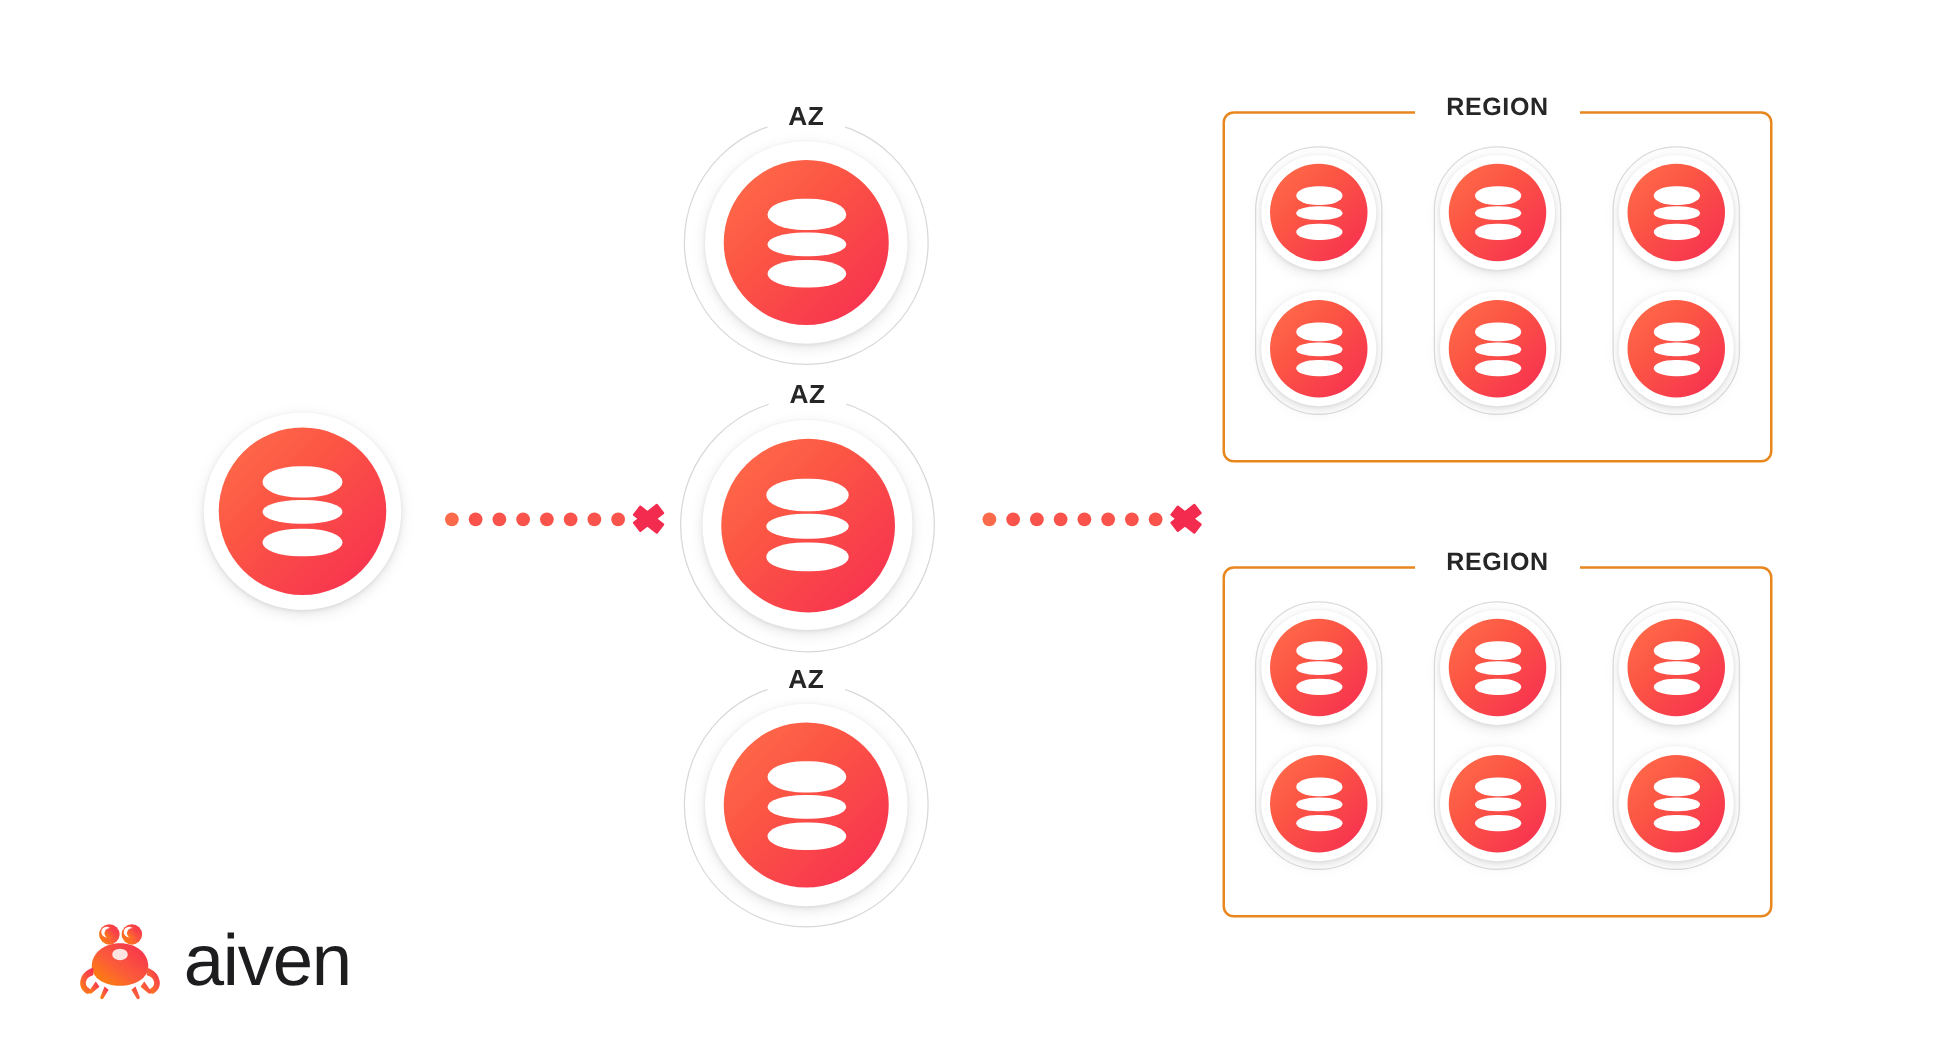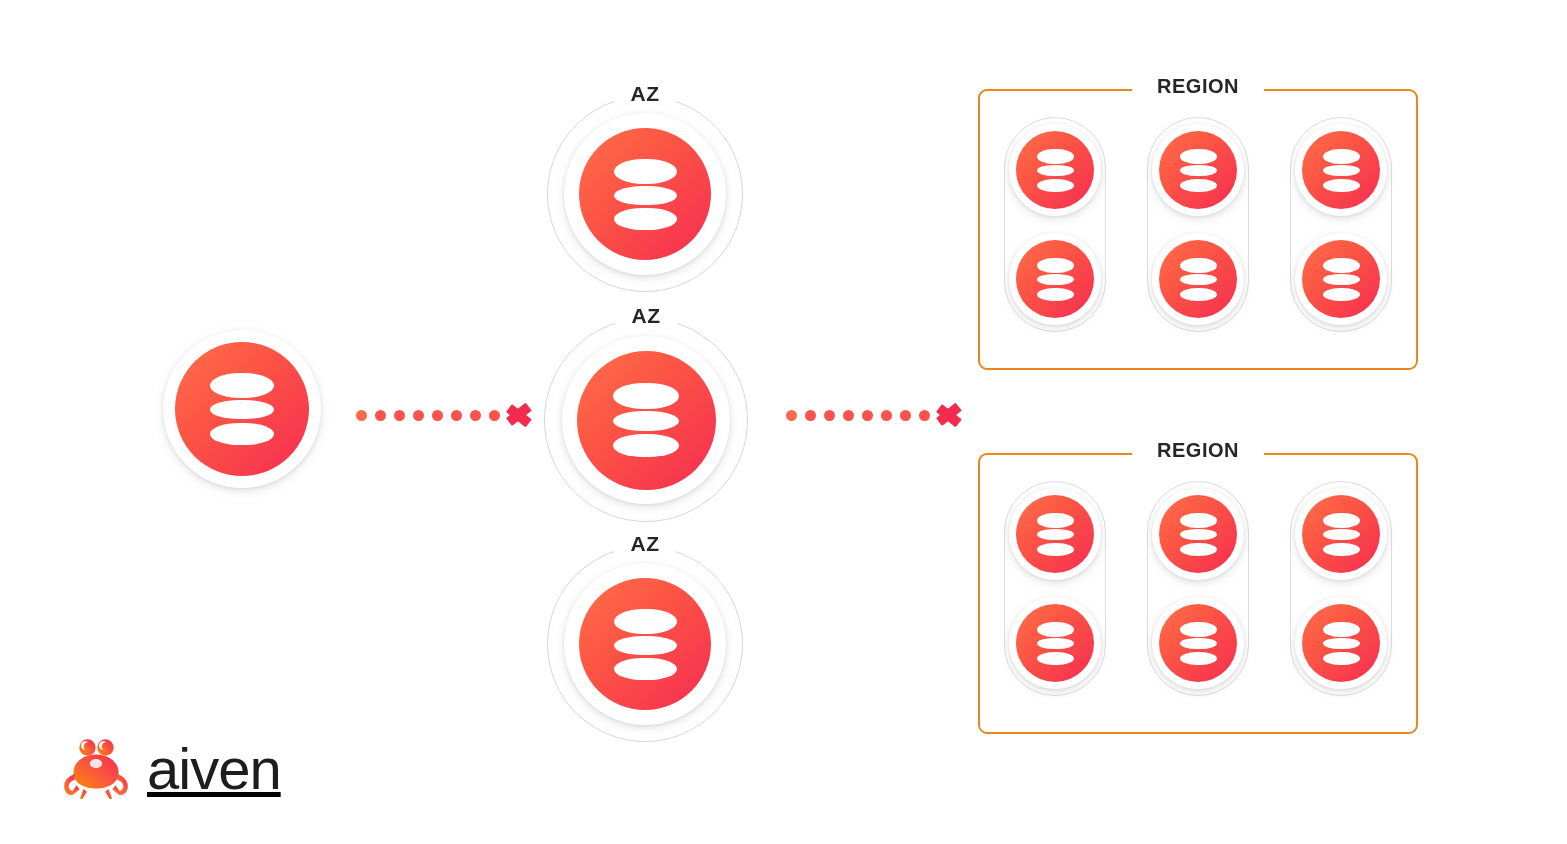--- a/index.html
+++ b/index.html
@@ -94,21 +94,21 @@
     width:102px;height:215px;
     border:1.6px solid #dcdcdf;
     border-radius:51px;
     background:#fff;
     box-sizing:border-box;
     display:flex;flex-direction:column;align-items:center;justify-content:space-between;
     padding:6px 0;
   }
 
   
-  .logo{position:absolute;display:flex;align-items:center;text-decoration:underline;}
+  .logo{position:absolute;display:flex;align-items:center;}
   .logoword{
     font-size:58px;font-weight:400;color:#1d1d1f;letter-spacing:-1px;
     line-height:1;margin-left:18px;
   }
 </style>
 </head>
 <body>
 
 <div class="stage" style="left:163px;top:330px;width:158px;height:158px;">
   <div class="node" style="width:158px;height:158px;">

